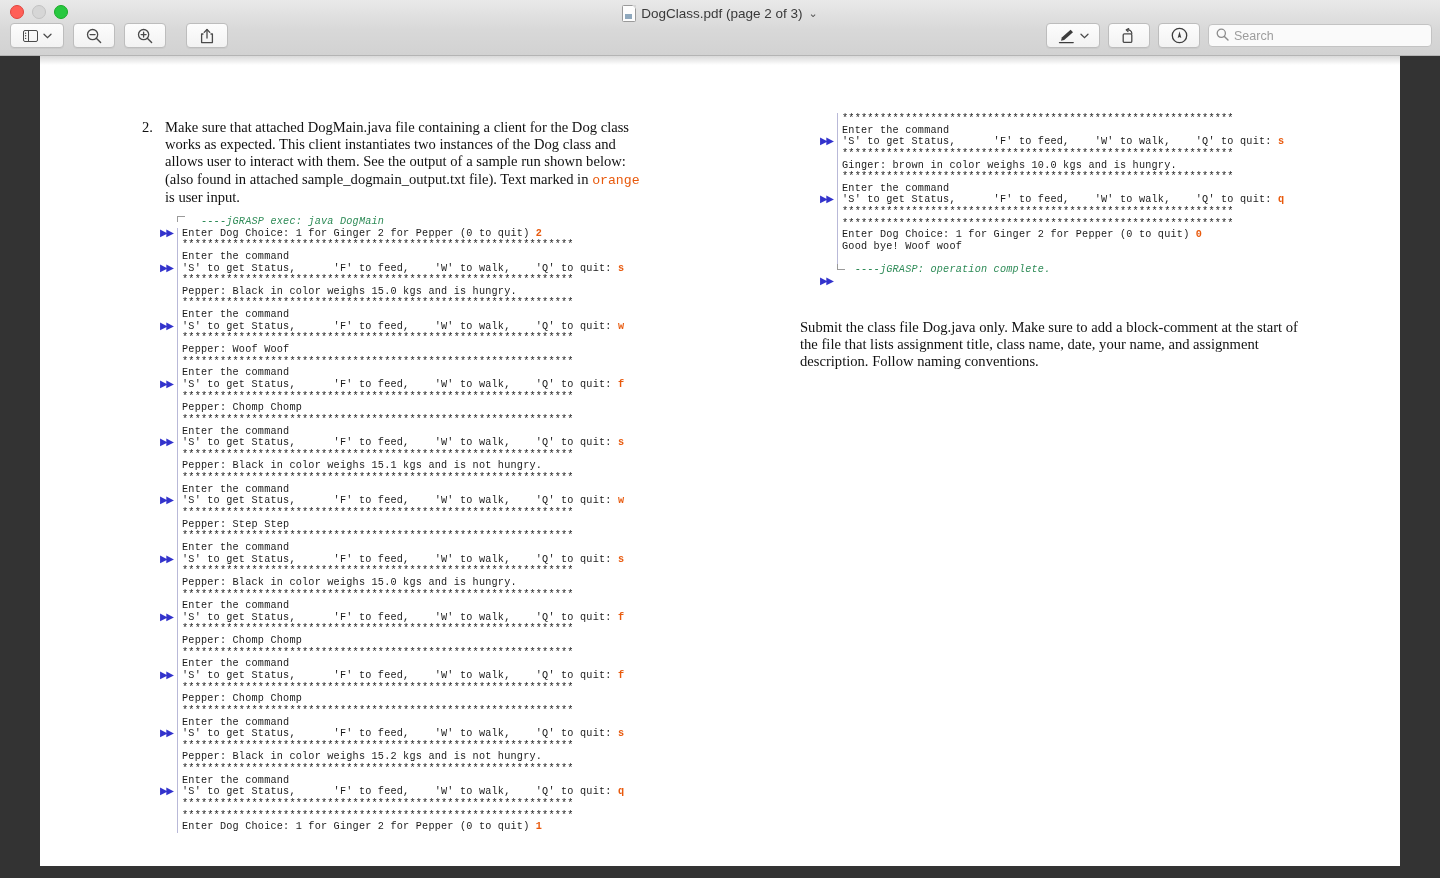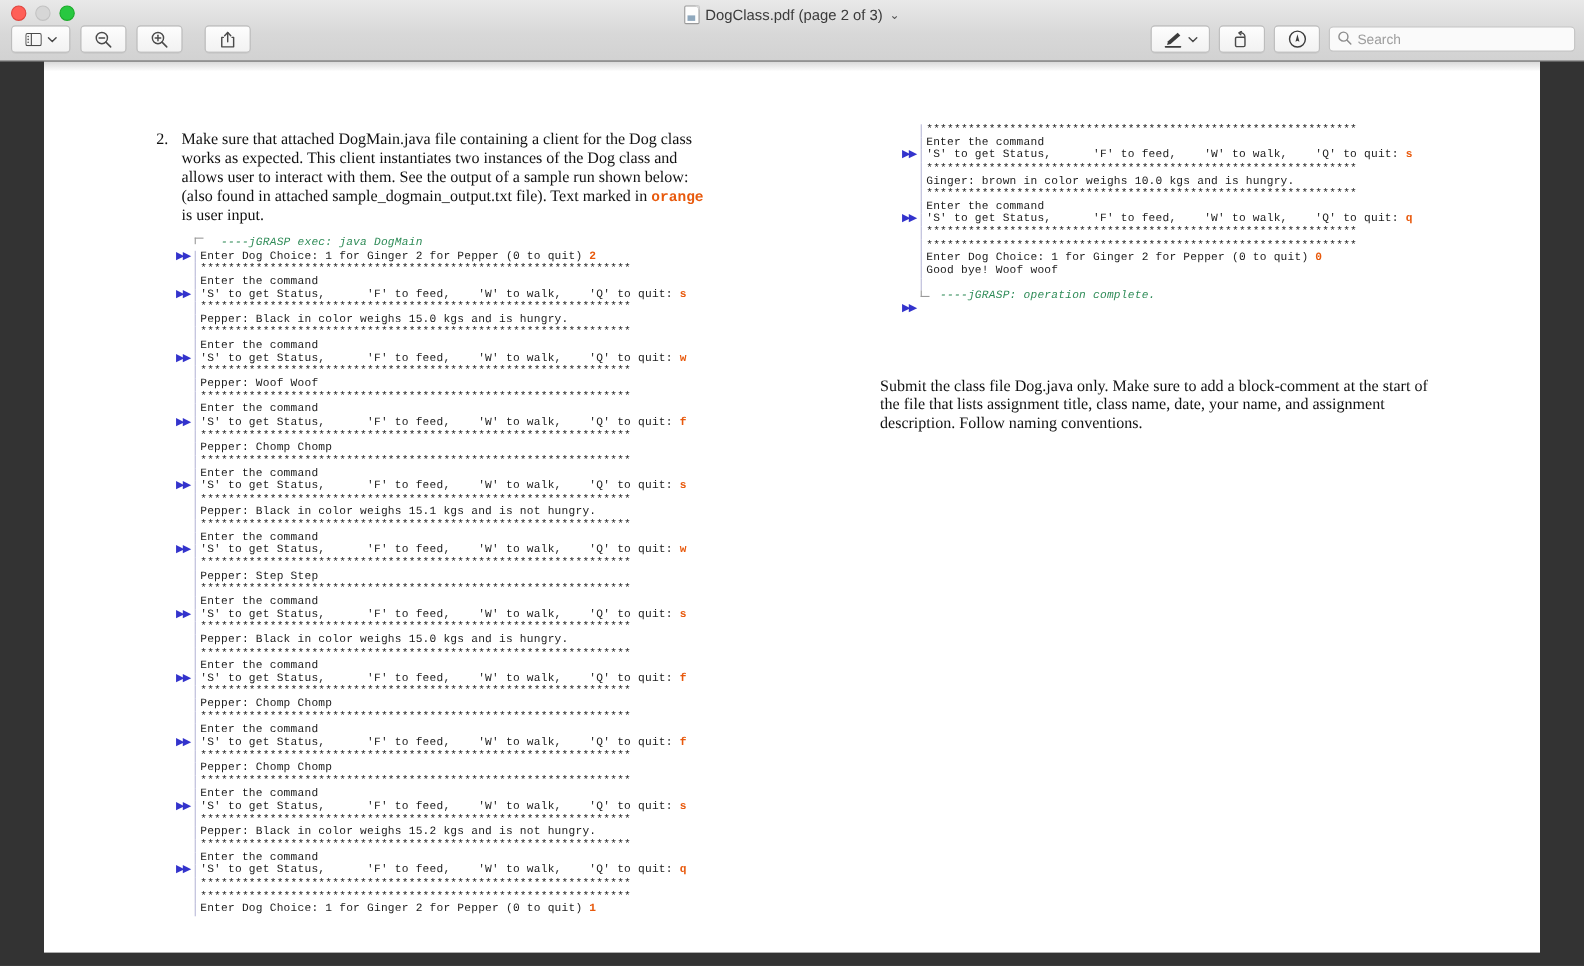--- a/index.html
+++ b/index.html
@@ -171,41 +171,40 @@
     font-family: "Liberation Serif", serif;
     font-size: 14.6px;
     line-height: 17.2px;
     color: #111;
     text-align: left;
   }
   .prose b { font-weight: normal; }
   .orange-mono {
     font-family: "Liberation Mono", monospace;
     color: #E8590C;
-    font-weight: bold;
+    font-weight: normal;
     font-size: 13.2px;
   }
 
   .item2 {
     position: absolute;
     left: 102px;
     top: 63px;
     width: 502px;
     display: flex;
     gap: 9px;
   }
   .item2-num { flex: none; width: 14px; }
   .item2-body { flex: 1; }
 
   .submit-para {
     position: absolute;
     left: 760px;
     top: 263px;
     width: 500px;
-    margin-top: 24px;
   }
 
   
   .console {
     position: absolute;
     font-family: "Liberation Mono", monospace;
     font-size: 10.2px;
     line-height: 11.65px;
     color: #1a1a1a;
     white-space: pre;

